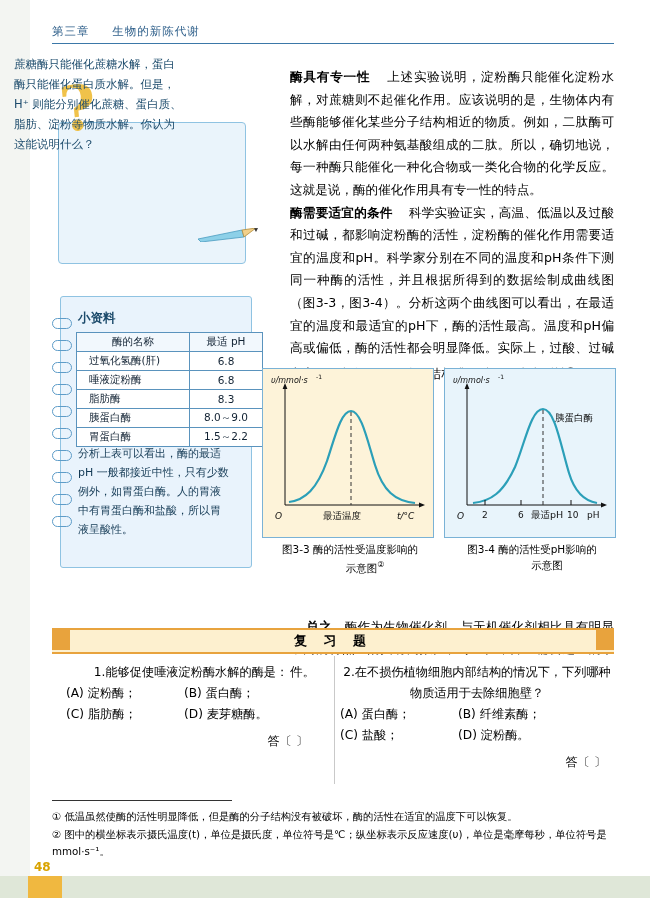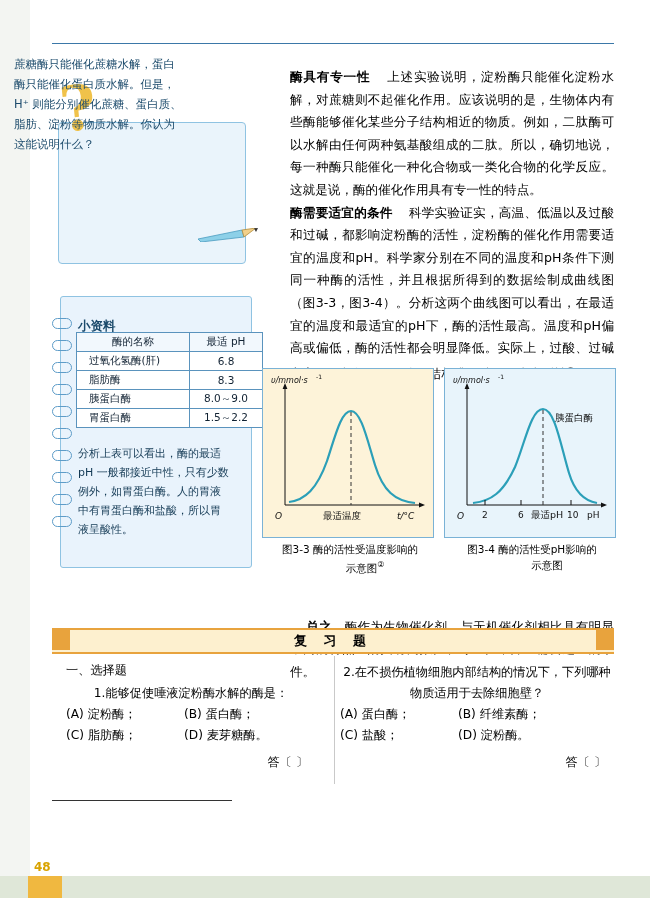--- a/index.html
+++ b/index.html
@@ -126,21 +126,20 @@
     border: 1.6px solid #5d9cc8;
     border-radius: 9px;
     background: transparent;
   }
   .sidebox-title {
     position: absolute;
     left: 78px; top: 310px;
     font-size: 12.5px;
     color: #1b4a6b;
     font-weight: bold;
-    margin-top: 8px;
   }
   table.enz {
     position: absolute;
     left: 76px; top: 332px;
     border-collapse: collapse;
     font-size: 10.5px;
     color: #123;
   }
   table.enz td, table.enz th {
     border: 1px solid #5a93bd;
@@ -270,20 +269,24 @@
 
   sup { font-size: 8px; vertical-align: super; }
 </style>
 </head>
 <body>
 
 <div id="page">
 
   <div class="left-strip"></div>
 
+  <div class="header">
+    <span class="ch">第三章</span>
+    <span>生物的新陈代谢</span>
+  </div>
   <div class="header-rule"></div>
 
   <div class="balloon">
     <div class="balloon-box"></div>
     <div class="qmark">?</div>
     <svg class="pencil" viewBox="0 0 60 14">
       <polygon points="0,11 44,2 46,9 3,14" fill="#8dd0e8" stroke="#4a9cc0" stroke-width="0.8"></polygon>
       <polygon points="44,2 58,0 46,9" fill="#f2d08a" stroke="#b08c3a" stroke-width="0.8"></polygon>
       <polygon points="56,0.3 60,0 58,4" fill="#333"></polygon>
     </svg>
@@ -309,20 +312,24 @@
     <tbody>
         <tr>
       <th class="name">酶的名称</th>
       <th class="ph">最适 pH</th>
     </tr>
     <tr>
       <td class="name">过氧化氢酶(肝)</td>
       <td class="ph">6.8</td>
     </tr>
     <tr>
+      <td class="name">唾液淀粉酶</td>
+      <td class="ph">6.8</td>
+    </tr>
+    <tr>
       <td class="name">脂肪酶</td>
       <td class="ph">8.3</td>
     </tr>
     <tr>
       <td class="name">胰蛋白酶</td>
       <td class="ph">8.0～9.0</td>
     </tr>
     <tr>
       <td class="name">胃蛋白酶</td>
       <td class="ph">1.5～2.2</td>
@@ -399,21 +406,20 @@
   </div>
 
   <div class="review-head">
     <div class="lcap"></div>
     <div class="rcap"></div>
     <span>复 习 题</span>
   </div>
   <div class="rev-divider"></div>
 
   <div class="rev-col" id="revL">
-    <div>一、选择题</div>
     <div class="qline">1.能够促使唾液淀粉酶水解的酶是：</div>
     <div class="opt-row">
       <span>(A) 淀粉酶；</span>
       <span>(B) 蛋白酶；</span>
     </div>
     <div class="opt-row">
       <span>(C) 脂肪酶；</span>
       <span>(D) 麦芽糖酶。</span>
     </div>
     <div class="ans">答〔     〕</div>
@@ -426,18 +432,22 @@
       <span>(B) 纤维素酶；</span>
     </div>
     <div class="opt-row">
       <span>(C) 盐酸；</span>
       <span>(D) 淀粉酶。</span>
     </div>
     <div class="ans">答〔     〕</div>
   </div>
 
   <div class="fn-rule"></div>
+  <div class="footnotes">
+    <div>① 低温虽然使酶的活性明显降低，但是酶的分子结构没有被破坏，酶的活性在适宜的温度下可以恢复。</div>
+    <div>② 图中的横坐标表示摄氏温度(t)，单位是摄氏度，单位符号是℃；纵坐标表示反应速度(υ)，单位是毫摩每秒，单位符号是 mmol·s⁻¹。</div>
+  </div>
 
   <div class="page-num">48</div>
   <div class="bottom-bar"></div>
   <div class="bottom-accent"></div>
 
 </div>
 
 </body></html>

